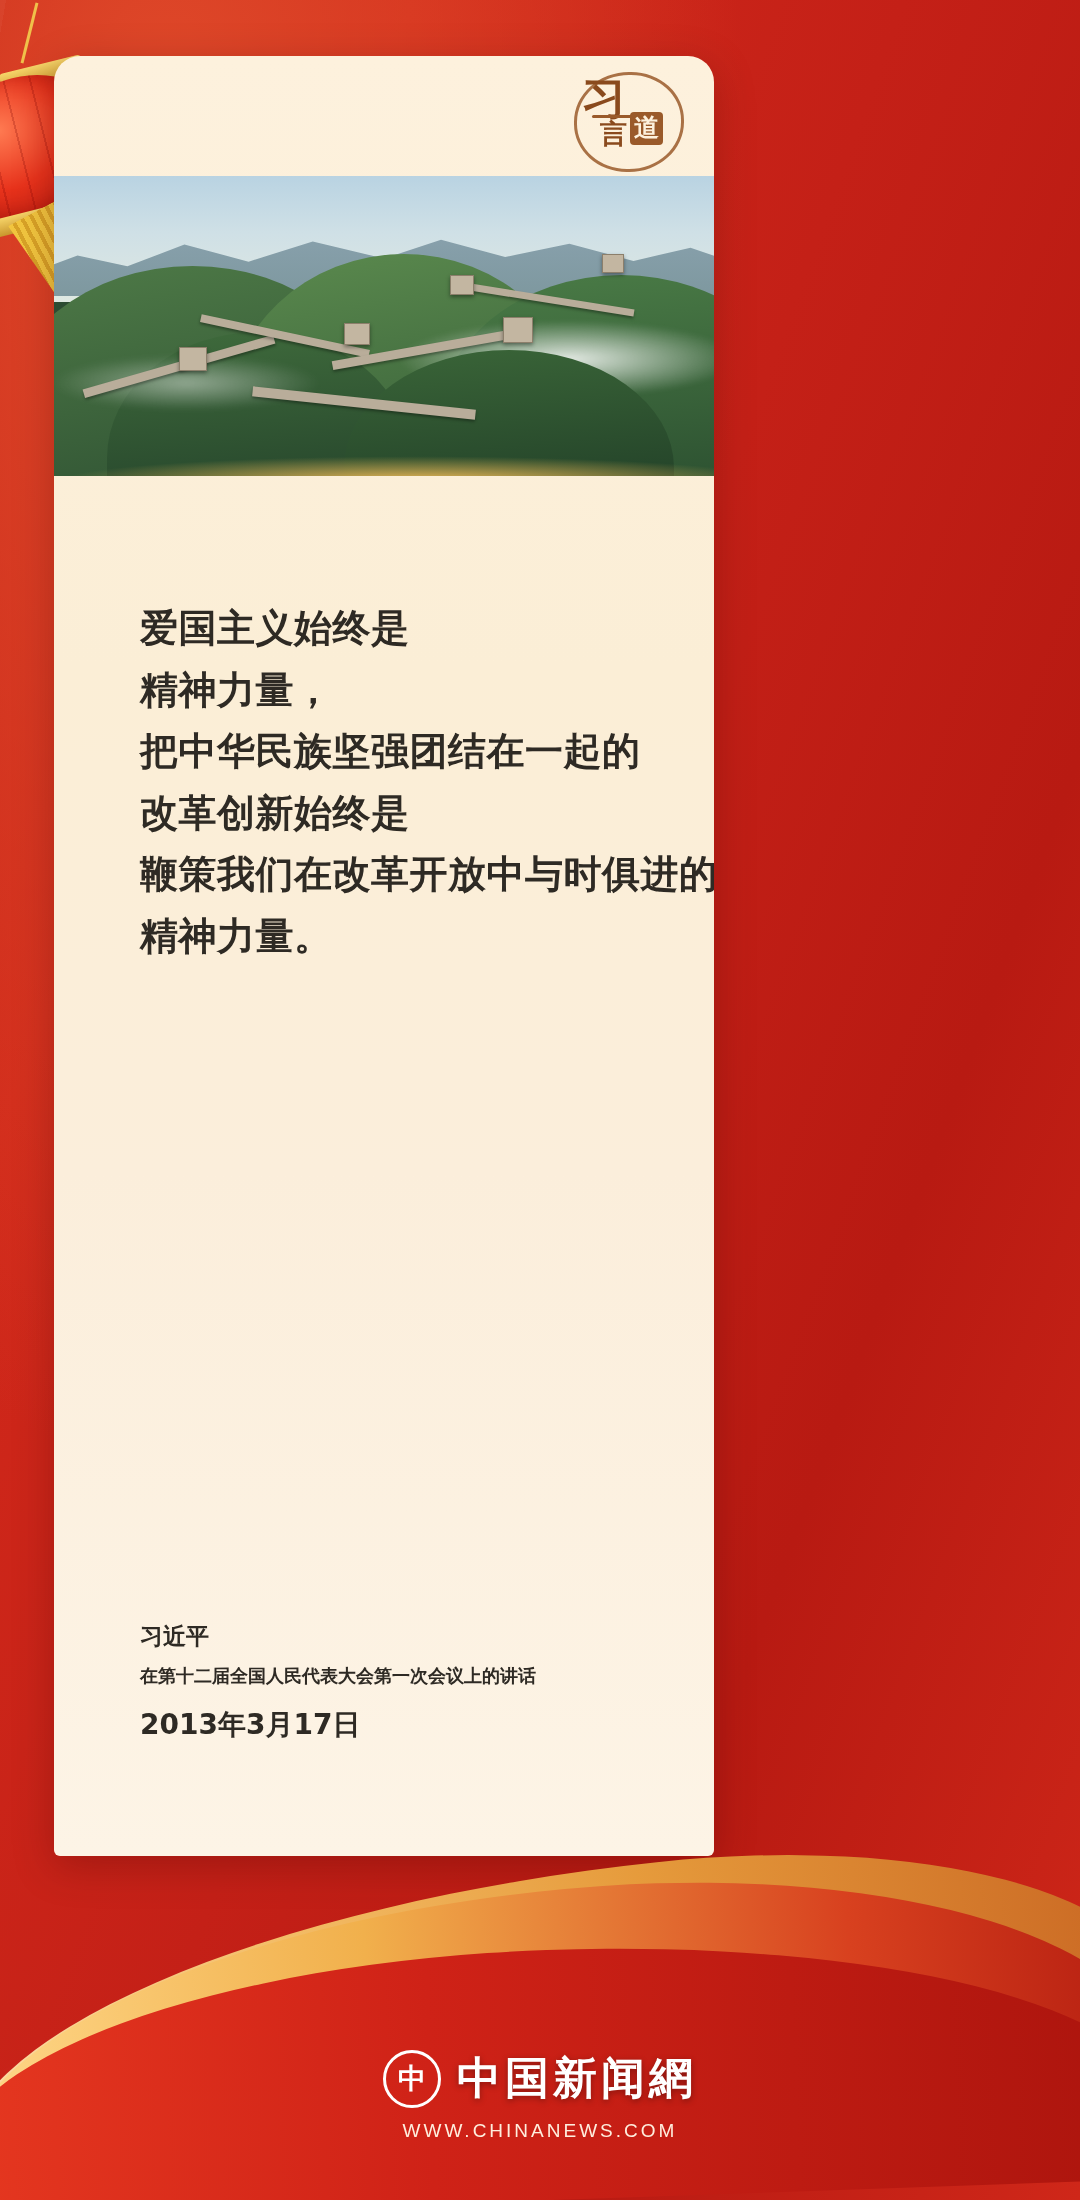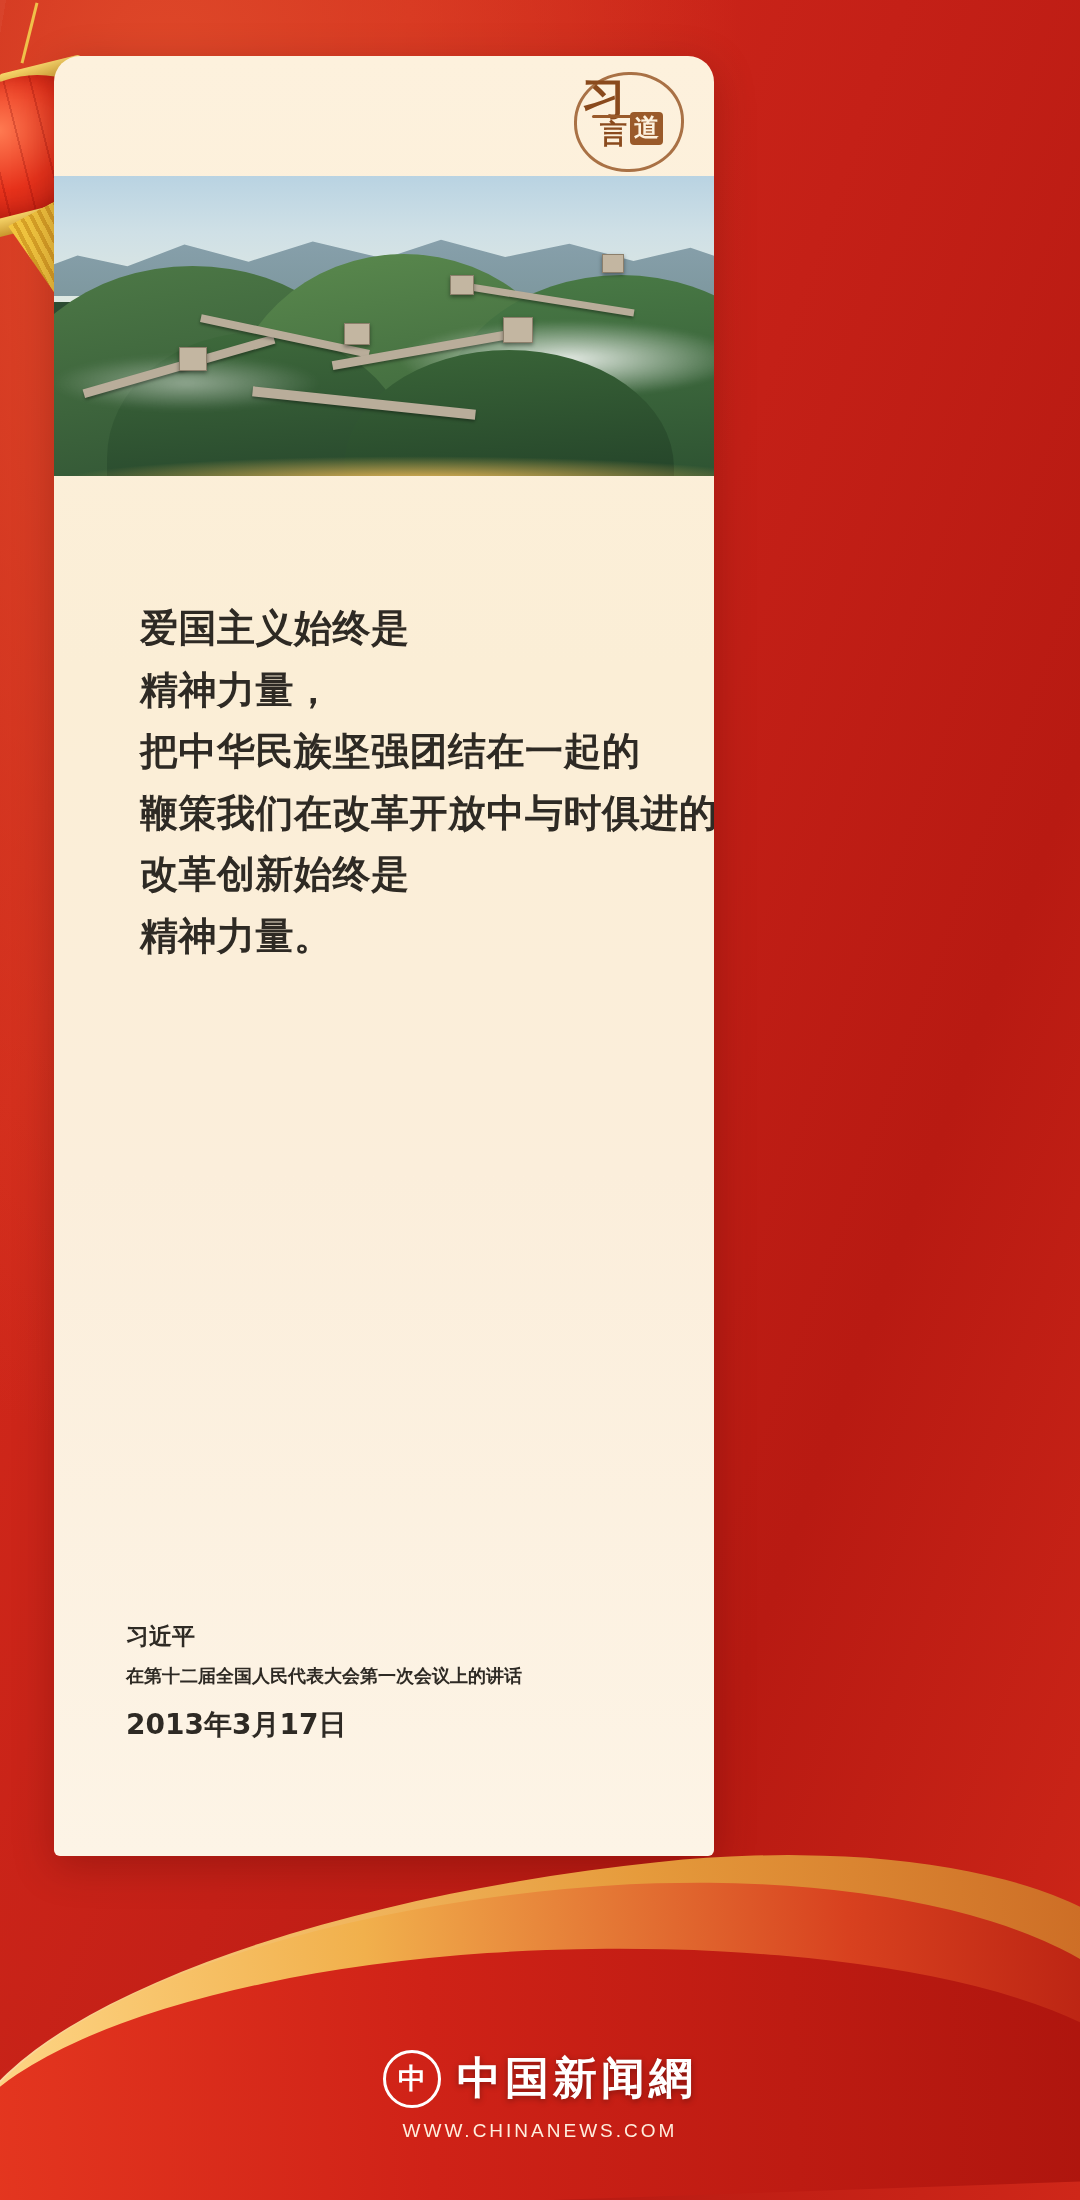--- a/index.html
+++ b/index.html
@@ -202,21 +202,21 @@
     font-weight: 700;
     font-size: 38px;
     line-height: 1.62;
     letter-spacing: .5px;
   }
   .quote .line { white-space: nowrap; }
 
   
   .attrib {
     position: absolute;
-    left: 72px;
+    left: 86px;
     bottom: 112px;
     color: #2e2a24;
     font-family: "DejaVu Sans", "Liberation Sans", sans-serif;
     font-weight: 700;
   }
   .attrib .speaker { font-size: 23px; margin-bottom: 12px; }
   .attrib .occasion { font-size: 18px; margin-bottom: 18px; }
   .attrib .date { font-size: 28px; }
 
   
@@ -425,22 +425,22 @@
       <div class="tower t3"></div>
       <div class="tower t4"></div>
       <div class="tower t5"></div>
       <div class="photo-glow"></div>
     </div>
 
     <div class="quote">
       <div class="line">爱国主义始终是</div>
       <div class="line">精神力量，</div>
       <div class="line">把中华民族坚强团结在一起的</div>
+      <div class="line">改革创新始终是</div>
       <div class="line">鞭策我们在改革开放中与时俱进的</div>
-      <div class="line">改革创新始终是</div>
       <div class="line">精神力量。</div>
     </div>
 
     <div class="attrib">
       <div class="speaker">习近平</div>
       <div class="occasion">在第十二届全国人民代表大会第一次会议上的讲话</div>
       <div class="date">2013年3月17日</div>
     </div>
   </div>
 

